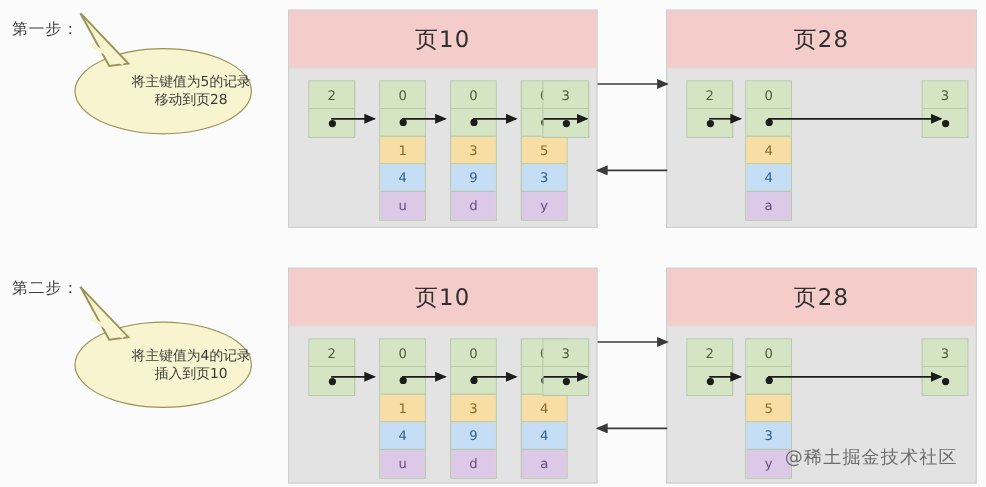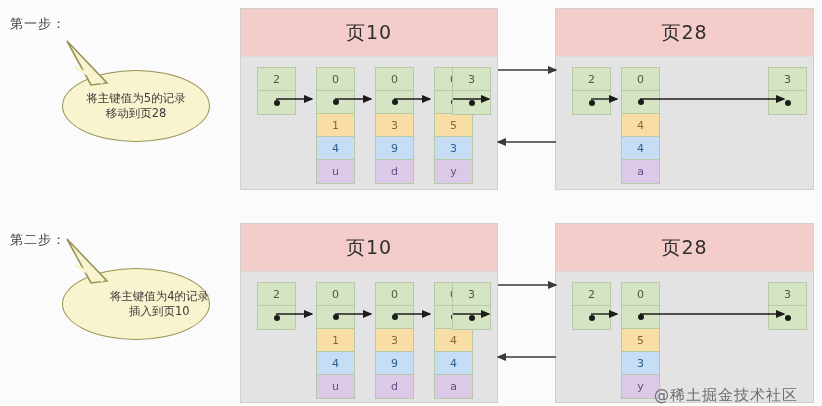--- a/index.html
+++ b/index.html
@@ -108,21 +108,21 @@
     white-space:nowrap;
   }
 </style>
 </head>
 <body>
 
 <div class="stage">
 
   <div class="step-label" style="left:10px;top:15px;">第一步：</div>
 
-  <div class="bubble" style="left:62px;top:70px;width:148px;height:72px;">
+  <div class="bubble" style="left:62px;top:40px;width:148px;height:72px;justify-content:flex-end;">
     <svg style="position:absolute;left:-2px;top:-32px;width:70px;height:52px;overflow:visible;">
       <polygon points="6,2 46,44 30,46" fill="#f8f4cf" stroke="#9a9357" stroke-width="1.6"></polygon>
       <line x1="14" y1="28" x2="42" y2="44" stroke="#f8f4cf" stroke-width="3"></line>
     </svg>
     <div class="bubble-text">将主键值为5的记录
 移动到页28</div>
   </div>
 
   <div class="page" style="left:240px;top:8px;width:258px;height:182px;">
     <div class="page-header">
@@ -300,21 +300,21 @@
       <div class="node" style="left:212px;top:10px;">
         <div class="cell green">3</div>
         <div class="cell ptr">
             <span class="dot"></span>
           </div>
       </div>
 
     </div>
   </div>
 
-  <div class="watermark" style="left:654px;top:372px;margin-top:14px;">@稀土掘金技术社区</div>
+  <div class="watermark" style="left:654px;top:372px;">@稀土掘金技术社区</div>
 
   <svg class="arrows">
     <defs>
       <marker id="ah" markerWidth="7" markerHeight="7" refX="6" refY="3" orient="auto">
         <path d="M0,0 L7,3 L0,6 z" fill="#1c1c1c"></path>
       </marker>
       <marker id="ahg" markerWidth="7" markerHeight="7" refX="6" refY="3" orient="auto">
         <path d="M0,0 L7,3 L0,6 z" fill="#3a3a3a"></path>
       </marker>
     </defs>

